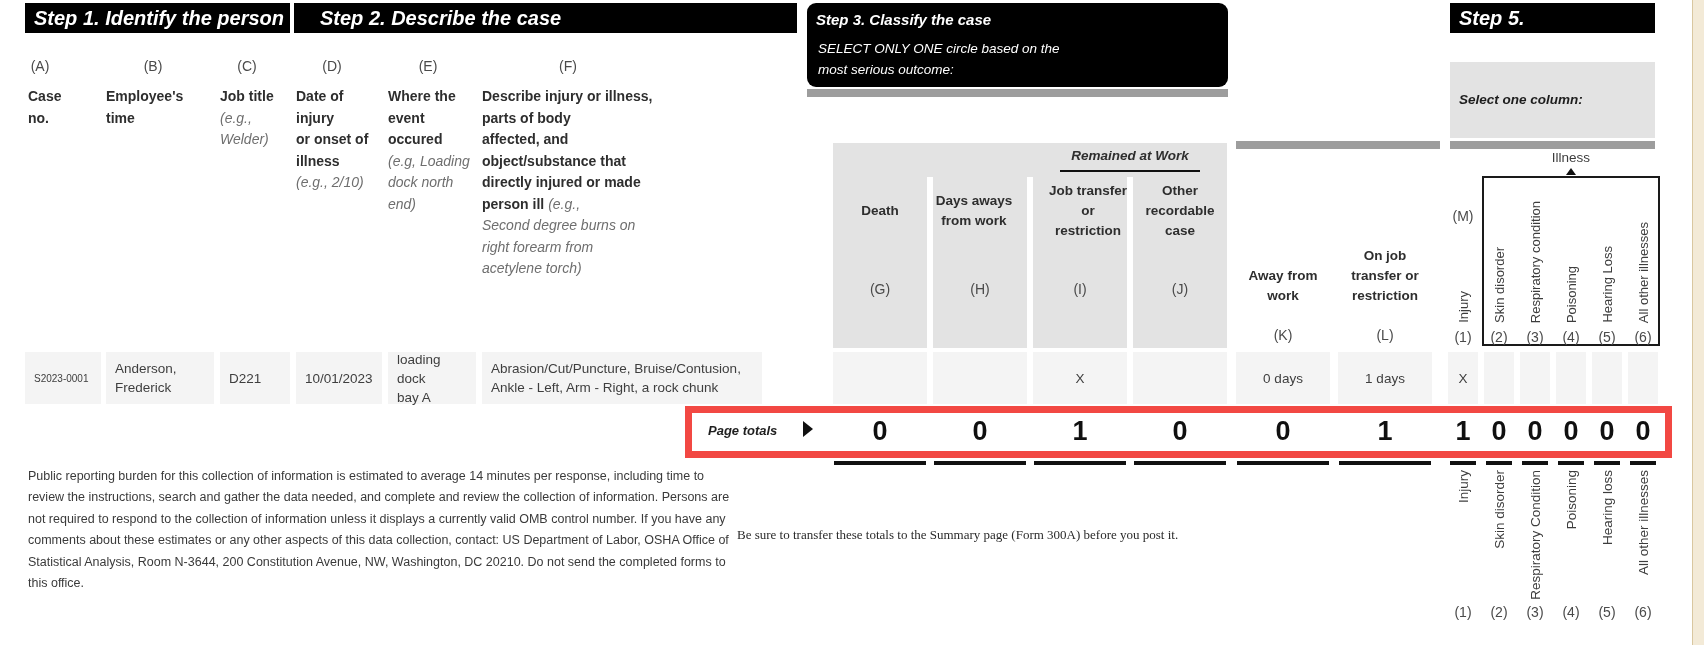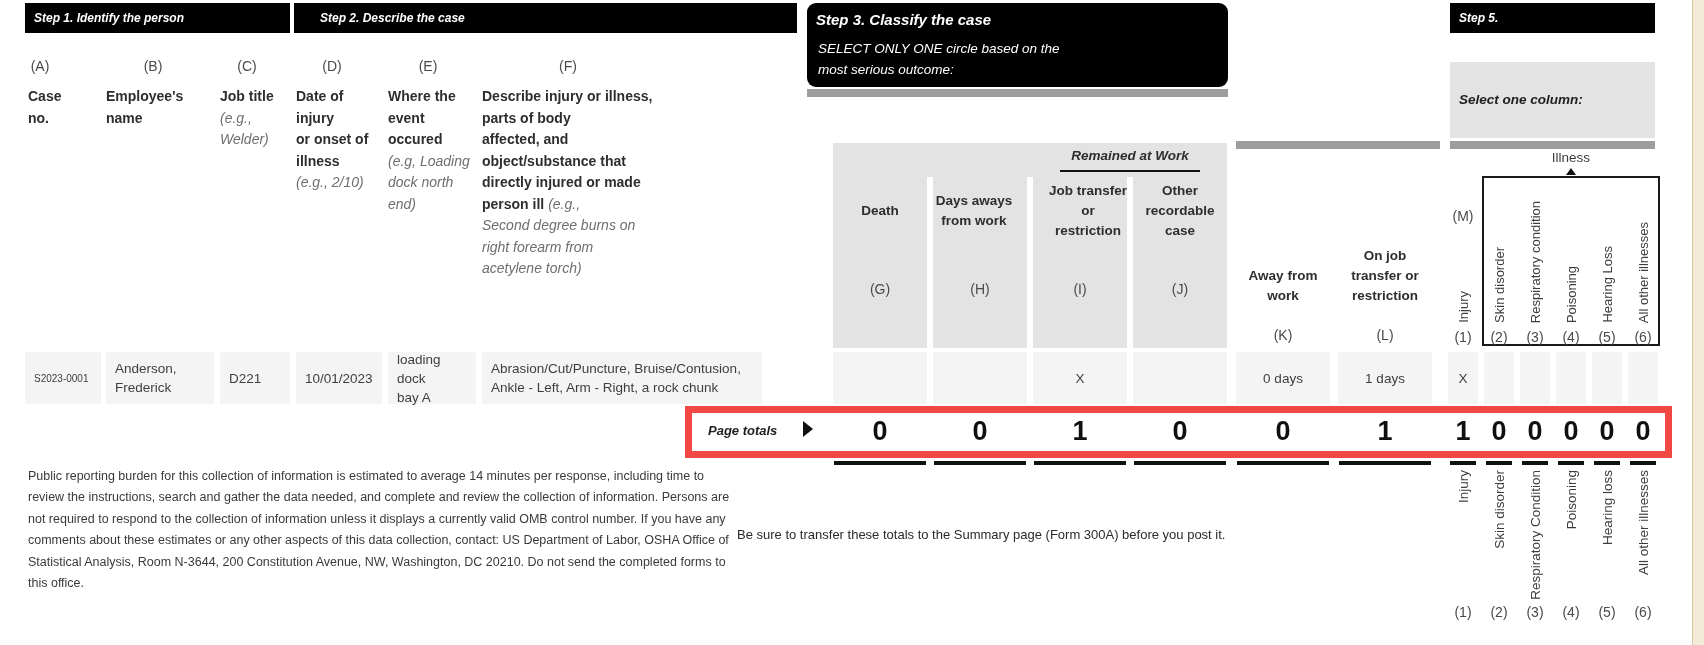--- a/index.html
+++ b/index.html
@@ -1,19 +1,19 @@
 <!DOCTYPE html>
 <html><head>
 <meta charset="utf-8">
 <style>
   html,body{margin:0;padding:0;background:#fff;}
   #app{position:relative;width:1704px;height:645px;background:#fff;
        font-family:"Liberation Sans",sans-serif;overflow:hidden;}
   .abs{position:absolute;}
-  .bar{background:#000;color:#fff;font-weight:bold;font-style:italic;font-size:12px;
+  .bar{background:#000;color:#fff;font-weight:bold;font-style:italic;font-size:20px;
        display:flex;align-items:center;padding-left:9px;box-sizing:border-box;height:30px;}
   .panel{background:#000;color:#fff;box-sizing:border-box;}
   .panel .ptitle{font-weight:bold;font-style:italic;font-size:15px;padding:8px 0 0 9px;}
   .panel .psub{font-style:italic;font-size:13.5px;line-height:21px;padding:10px 0 0 11px;}
   .ladder{background:#9d9d9d;height:8px;}
   .code{font-size:14px;color:#4a4a4a;text-align:center;}
   .pre{white-space:pre-line;}
   .htitle{font-weight:bold;font-size:14px;line-height:21.5px;color:#2e2e2e;}
   .hint{font-style:italic;font-weight:normal;color:#6e6e6e;}
   .colhead{font-weight:bold;font-size:13.5px;line-height:20px;color:#2e2e2e;text-align:center;}
@@ -75,21 +75,21 @@
   <div class="abs code" style="left:207px;top:58px;width:80px;">(C)</div>
   <div class="abs code" style="left:292px;top:58px;width:80px;">(D)</div>
   <div class="abs code" style="left:388px;top:58px;width:80px;">(E)</div>
   <div class="abs code" style="left:528px;top:58px;width:80px;">(F)</div>
 
   <div class="abs" style="left:28px;top:86px;width:70px;">
     <span class="htitle pre">Case
 no.</span></div>
   <div class="abs" style="left:106px;top:86px;width:105px;">
     <span class="htitle pre">Employee's
-name</span></div>
+time</span></div>
   <div class="abs htitle" style="left:220px;top:86px;width:75px;">
     <span class="pre">Job title</span><span class="hint pre">
 (e.g.,
 Welder)</span></div>
   <div class="abs htitle" style="left:296px;top:86px;width:88px;">
     <span class="pre">Date of
 injury
 or onset of
 illness</span><span class="hint pre">
 (e.g., 2/10)</span></div>
@@ -233,21 +233,21 @@
   <div class="abs blackbar" style="left:1558px;top:461px;width:26px;"></div>
   <div class="abs blackbar" style="left:1594px;top:461px;width:26px;"></div>
   <div class="abs blackbar" style="left:1630px;top:461px;width:26px;"></div>
 
   <div class="abs para pre" style="left:28px;top:466px;width:720px;">Public reporting burden for this collection of information is estimated to average 14 minutes per response, including time to
 review the instructions, search and gather the data needed, and complete and review the collection of information. Persons are
 not required to respond to the collection of information unless it displays a currently valid OMB control number. If you have any
 comments about these estimates or any other aspects of this data collection, contact: US Department of Labor, OSHA Office of
 Statistical Analysis, Room N-3644, 200 Constitution Avenue, NW, Washington, DC 20210. Do not send the completed forms to
 this office.</div>
-  <div class="abs note" style="left:737px;top:527px;">Be sure to transfer these totals to the Summary page (Form 300A) before you post it.</div>
+  <div class="abs note" style="left:737px;top:527px;font-family:Liberation Serif, serif;">Be sure to transfer these totals to the Summary page (Form 300A) before you post it.</div>
 
   <div class="abs vwrap" style="left:1453px;top:470px;width:20px;">
       <span class="vlabel big">Injury</span>
     </div>
   <div class="abs vwrap" style="left:1489px;top:470px;width:20px;">
       <span class="vlabel big">Skin disorder</span>
     </div>
   <div class="abs vwrap" style="left:1525px;top:470px;width:20px;">
       <span class="vlabel big">Respiratory Condition</span>
     </div>

